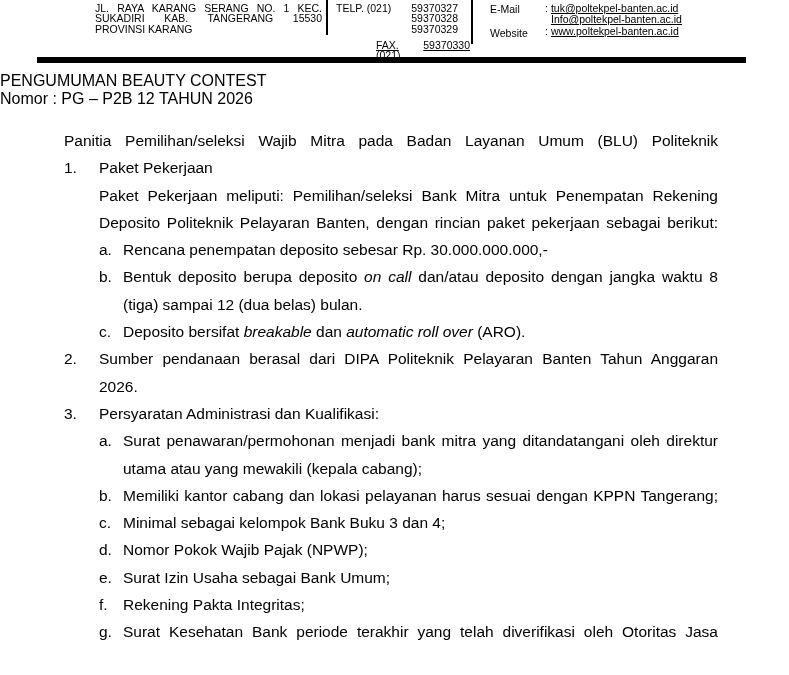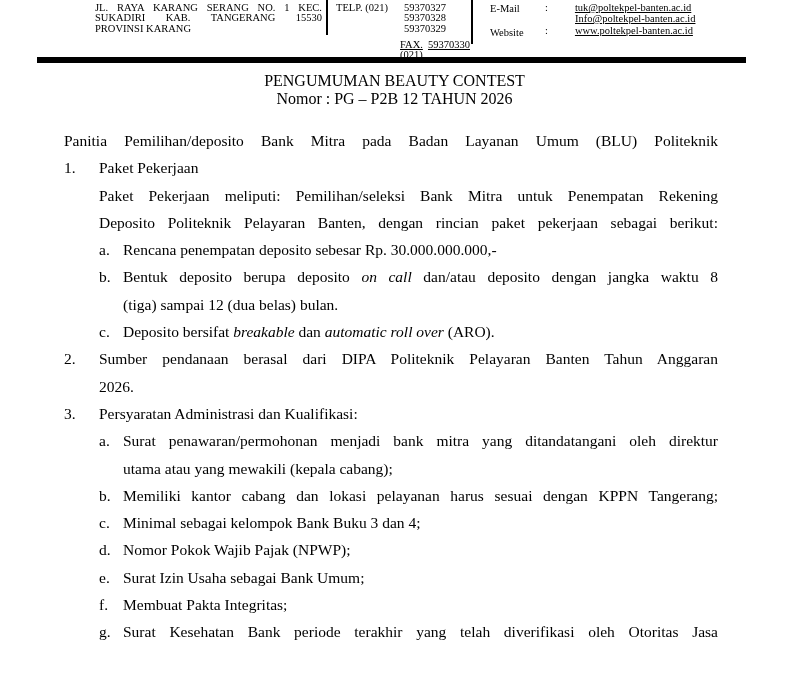--- a/index.html
+++ b/index.html
@@ -1,41 +1,41 @@
 <!DOCTYPE html>
 <html><head>
 <meta charset="utf-8">
 <style>
   * { margin:0; padding:0; box-sizing:border-box; }
   html,body { background:#ffffff; }
   .page {
     position:relative; width:789px; height:675px; overflow:hidden;
     background:#ffffff; color:#000000;
-    font-family:Liberation Serif, serif;
+    font-family:Liberation Sans, sans-serif;
   }
   
   .lh { position:absolute; font-size:10.5px; line-height:10.4px; }
   .addr { left:95px; top:3px; width:227px; }
   .vl { position:absolute; width:2px; background:#000; top:0; }
   .vl1 { left:326px; height:35px; }
   .vl2 { left:471px; height:44px; }
   .telp-label { left:336px; top:3px; }
-  .telp-nums { left:404px; top:3px; width:66px; text-align:left; }
+  .telp-nums { left:392px; top:3px; width:66px; text-align:right; }
   .fax-label { left:336px; top:40px; width:78px;padding-left:40px; }
   .fax-num { left:404px; top:40px; width:66px; text-align:right; }
   .email-label { left:490px; top:4px; }
   .email1 { left:545px; top:3px; }
   .email2 { left:551px; top:14px; }
   .web-label { left:490px; top:28px; }
   .web { left:545px; top:26px; }
-  .u { text-decoration:underline;margin-left:24px; }
+  .u { text-decoration:underline; }
   .sep { padding-right:3px; }
   .bar { position:absolute; left:37px; top:57px; width:709px; height:6px; background:#000; }
   
-  .title-block { position:absolute; left:0; right:0; top:72px; text-align:center;
+  .title-block { position:absolute; left:0; right:0; top:72px; 
                  font-size:16px; line-height:17.5px; }
   
   .doc { position:absolute; left:64px; top:127px; width:654px;
          font-size:15.5px; line-height:27.3px; }
   .line { min-height:27.3px; }
   .row { display:flex; }
   .num { width:35px; flex:none; }
   .let { width:24px; flex:none; }
   .ind1 { margin-left:35px; }
   .ind2 { margin-left:59px; }
@@ -79,21 +79,21 @@
     <div class="bar"></div>
   </header>
 
   <div class="title-block">
     <div>PENGUMUMAN BEAUTY CONTEST</div>
     <div>Nomor : PG – P2B 12 TAHUN 2026</div>
   </div>
 
   <main class="doc">
 
-    <div class="line jl">Panitia Pemilihan/deposito Bank Mitra pada Badan Layanan Umum (BLU) Politeknik</div>
+    <div class="line jl">Panitia Pemilihan/seleksi Wajib Mitra pada Badan Layanan Umum (BLU) Politeknik</div>
 
     <div class="line row">
       <span class="num">1.</span>
       <span>Paket Pekerjaan</span>
     </div>
     <div class="line ind1 jl">Paket Pekerjaan meliputi: Pemilihan/seleksi Bank Mitra untuk Penempatan Rekening</div>
     <div class="line ind1 jl">Deposito Politeknik Pelayaran Banten, dengan rincian paket pekerjaan sebagai berikut:</div>
 
     <div class="line row ind1">
       <span class="let">a.</span>
@@ -143,21 +143,21 @@
       <span>Nomor Pokok Wajib Pajak (NPWP);</span>
     </div>
 
     <div class="line row ind1">
       <span class="let">e.</span>
       <span>Surat Izin Usaha sebagai Bank Umum;</span>
     </div>
 
     <div class="line row ind1">
       <span class="let">f.</span>
-      <span>Membuat Pakta Integritas;</span>
+      <span>Rekening Pakta Integritas;</span>
     </div>
 
     <div class="line row ind1">
       <span class="let">g.</span>
       <span class="grow jl">Surat Kesehatan Bank periode terakhir yang telah diverifikasi oleh Otoritas Jasa</span>
     </div>
 
   </main>
 </div>
 

